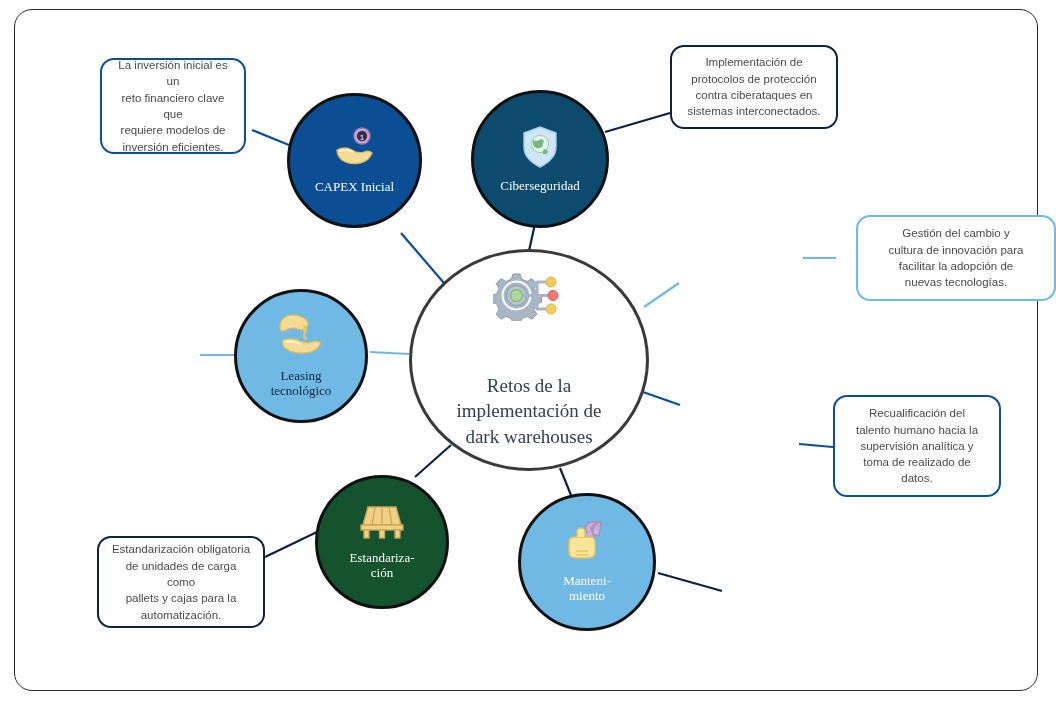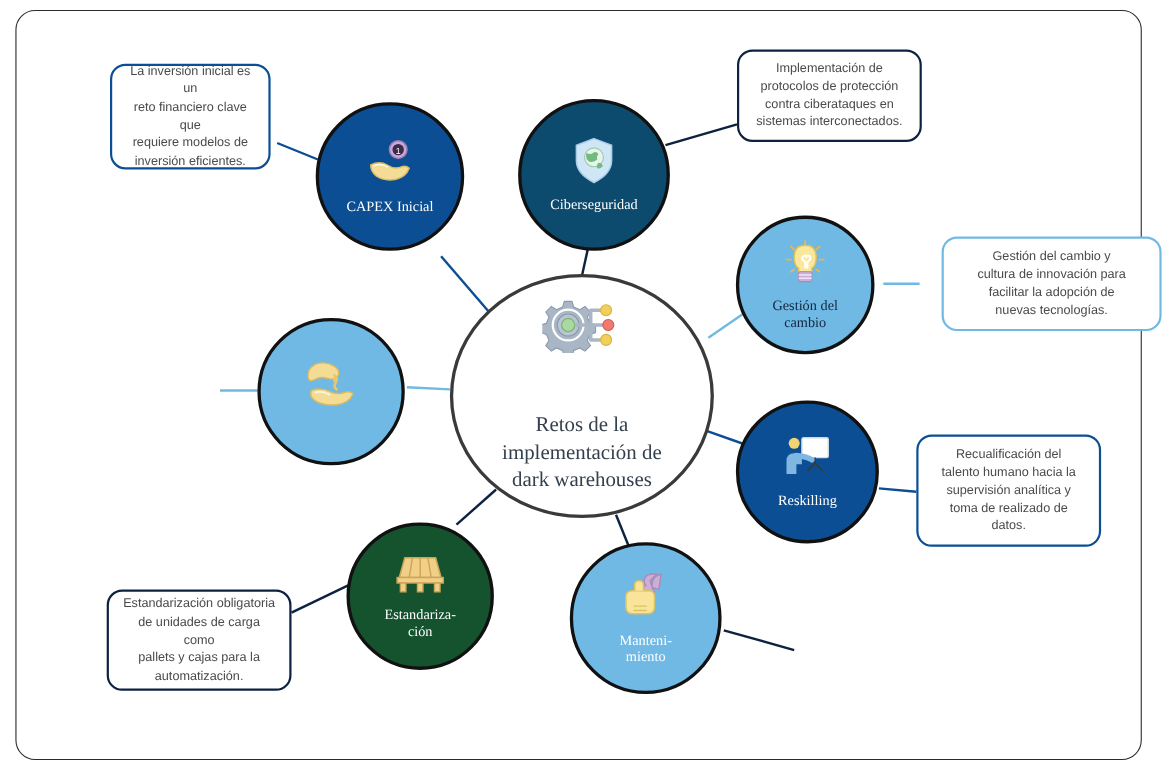--- a/index.html
+++ b/index.html
@@ -118,62 +118,28 @@
     <span class="nlabel sp">Ciberseguridad</span>
   </div>
 
   <div class="callout" style="left:670px;top:45px;width:168px;height:84px;border:2.2px solid #0d2240;">
     <span class="sp">Implementación de
 protocolos de protección
 contra ciberataques en
 sistemas interconectados.</span>
   </div>
 
-  <div class="node" style="left:669px;top:196px;width:126px;height:126px;background:#6fb9e4;color:#14263d;">
-    <span class="nicon">
-      <svg width="40" height="42" viewBox="0 0 40 42">
-        <g stroke="#e8b84a" stroke-width="1.6" stroke-linecap="round">
-          <line x1="20" y1="1" x2="20" y2="5"></line>
-          <line x1="7" y1="6" x2="10" y2="9"></line>
-          <line x1="33" y1="6" x2="30" y2="9"></line>
-          <line x1="3" y1="18" x2="7" y2="18"></line>
-          <line x1="37" y1="18" x2="33" y2="18"></line>
-          <line x1="7" y1="29" x2="10" y2="27"></line>
-          <line x1="33" y1="29" x2="30" y2="27"></line>
-        </g>
-        <path d="M20 5 q10 0 10 11 q0 7-4 10 v3 h-12 v-3 q-4-3-4-10 q0-11 10-11 z" fill="#fbe79a" stroke="#e0c05a" stroke-width="1.3"></path>
-        <path d="M20 26 v-6 q-4-2-2-5 q2-2 3 1 q1-3 3-1 q2 3-2 5 v6" fill="none" stroke="#ffffff" stroke-width="1.8" stroke-linejoin="round"></path>
-        <rect x="14" y="29" width="12" height="9" rx="1.6" fill="#cdaed6" stroke="#a98bb6" stroke-width="1"></rect>
-        <line x1="14" y1="32" x2="26" y2="32" stroke="#f0e4f3" stroke-width="1.3"></line>
-        <line x1="14" y1="35" x2="26" y2="35" stroke="#f0e4f3" stroke-width="1.3"></line>
-      </svg>
-    </span>
-    <span class="nlabel sp">Gestión del
-cambio</span>
-  </div>
 
   <div class="callout" style="left:856px;top:215px;width:200px;height:86px;border:2.2px solid #6fb9e4;">
     <span class="sp">Gestión del cambio y
 cultura de innovación para
 facilitar la adopción de
 nuevas tecnologías.</span>
   </div>
 
-  <div class="node" style="left:669px;top:364px;width:130px;height:130px;background:#0b4e94;color:#fff;">
-    <span class="nicon">
-      <svg width="44" height="42" viewBox="0 0 44 42">
-        <rect x="17" y="3" width="24" height="18" rx="1.5" fill="#ffffff" stroke="#cfd9e4" stroke-width="1.3"></rect>
-        <path d="M29 21 v5 M29 26 l-7 7 M29 26 l7 7" fill="none" stroke="#3a3a3a" stroke-width="1.5"></path>
-        <circle cx="10" cy="8" r="5" fill="#f2d472"></circle>
-        <path d="M3 36 v-12 q0-7 7-7 q7 0 7 7 v3 h-5 v9 z" fill="#7fb6e2"></path>
-        <path d="M12 19 q10 1 14 4" fill="none" stroke="#7fb6e2" stroke-width="5" stroke-linecap="round"></path>
-      </svg>
-    </span>
-    <span class="nlabel sp">Reskilling</span>
-  </div>
 
   <div class="callout" style="left:833px;top:395px;width:168px;height:102px;border:2.2px solid #0b4e94;">
     <span class="sp">Recualificación del
 talento humano hacia la
 supervisión analítica y
 toma de realizado de
 datos.</span>
   </div>
 
   <div class="node" style="left:518px;top:493px;width:138px;height:138px;background:#6fb9e4;color:#fff;">
@@ -223,16 +189,18 @@
   <div class="node" style="left:234px;top:289px;width:134px;height:134px;background:#6fb9e4;color:#14263d;">
     <span class="nicon">
       <svg width="48" height="46" viewBox="0 0 48 46">
         <path d="M10 3 q9-3 17 2 q6 4 3 9 q-3 4-9 2 q-7-2-12 1 q-5 3-6-2 q-1-8 7-12 z" fill="#f4dc94" stroke="#d7bb63" stroke-width="1.3"></path>
         <path d="M27 13 q3 3 1 7 q-2 4 1 6" fill="none" stroke="#e8c76a" stroke-width="2.4" stroke-linecap="round"></path>
         <circle cx="28" cy="17" r="2.4" fill="#e8c76a"></circle>
         <path d="M6 27 q9-3 17 1 q6 3 12 1 q6-2 9 1 q-4 9-15 10 q-13 1-20-4 q-5-4-3-9 z" fill="#f4dc94" stroke="#d7bb63" stroke-width="1.3"></path>
         <path d="M9 29 q8-2 14 2" fill="none" stroke="#ffffff" stroke-width="1.6" opacity=".7"></path>
       </svg>
     </span>
+    <span class="nlabel sp">Leasing
+tecnológico</span>
   </div>
 
 
 </div>
 
 </body></html>

